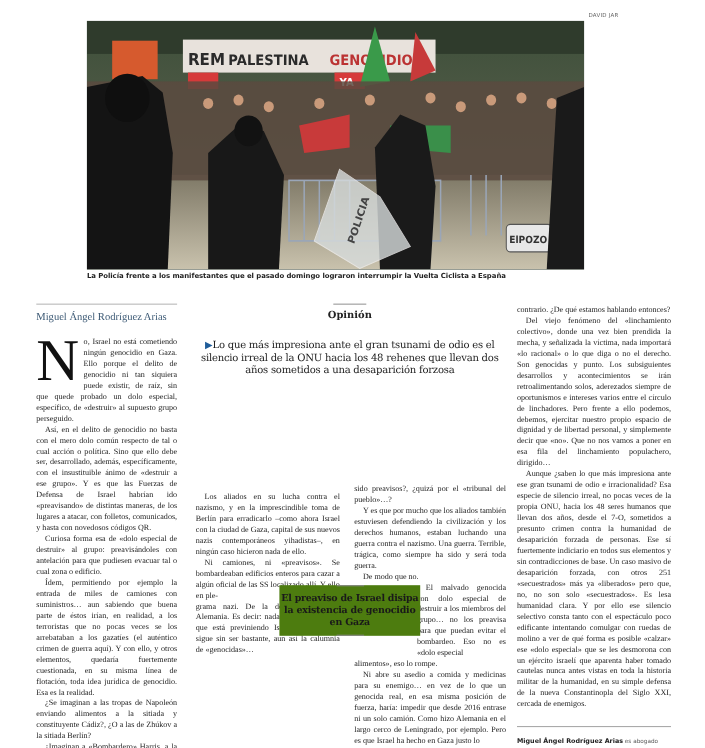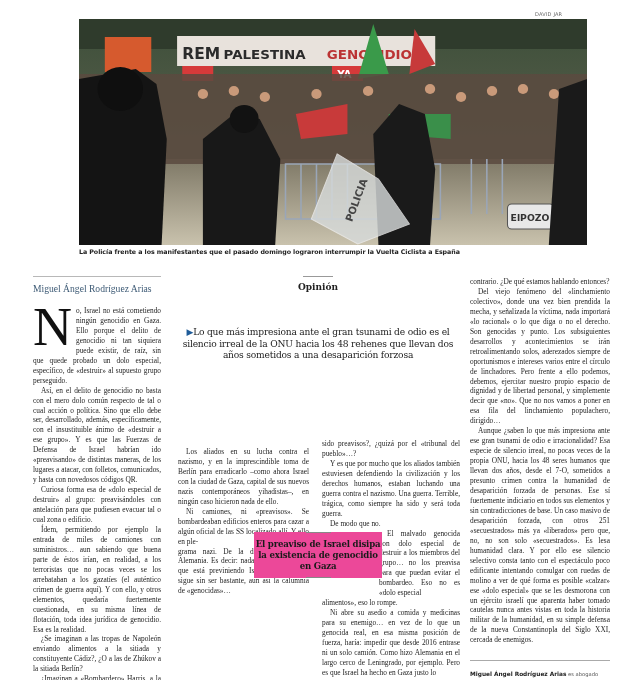--- a/index.html
+++ b/index.html
@@ -1,46 +1,46 @@
 <!DOCTYPE html>
 <html><head>
 <meta charset="utf-8">
 <style>
   * { margin: 0; padding: 0; box-sizing: border-box; }
   html, body { width: 641px; height: 680px; background: #ffffff; overflow: hidden; }
   body { position: relative; font-family: "DejaVu Serif", serif; color: #1a1a1a; }
 
   .credit { position: absolute; left: 535px; top: 11px; font-family: "DejaVu Sans", sans-serif; font-size: 5px; color: #666; letter-spacing: 0.2px; }
 
-  .photo { position: absolute; left: 79px; top: 19px; width: 508px; height: 226px; overflow: hidden; background: #2a3a32; }
+  .photo { position: absolute; left: 79px; top: 19px; width: 452px; height: 226px; overflow: hidden; background: #2a3a32; }
   .photo svg { display: block; width: 100%; height: 100%; }
 
   .caption { position: absolute; left: 79px; top: 248px; width: 500px; font-family: "DejaVu Sans", sans-serif; font-weight: bold; font-size: 6.3px; color: #222; letter-spacing: -0.05px; }
 
   .col1 { position: absolute; left: 33px; top: 276px; width: 128px; }
   .col1-rule { height: 1px; background: #b8b8b8; margin-bottom: 6px; }
   .byline { font-family: "Liberation Serif", serif; font-size: 9.6px; color: #3d5a75; white-space: nowrap; margin-bottom: 12px; }
 
   .body-text { font-family: "Liberation Serif", serif; font-size: 7.35px; line-height: 9.95px; text-align: justify; color: #1d1d1d; hyphens: auto; }
   .body-text p { text-indent: 8px; }
   .body-text p.first { text-indent: 0; }
   .dropcap { float: left; font-family: "Liberation Serif", serif; font-size: 54px; line-height: 38px; margin: 2px 4px 0 0; color: #111; height: 40px; }
 
   .center { position: absolute; left: 178px; top: 276px; width: 280px; text-align: center; }
   .center-rule { width: 30px; height: 1px; background: #999; margin: 0 auto 5px; }
   .section { font-family: "DejaVu Serif", serif; font-weight: bold; font-size: 9px; color: #222; margin-bottom: 6px; }
   .headline { font-family: "DejaVu Serif", serif; font-style: italic; font-size: 24.5px; line-height: 25.5px; color: #1a1a1a; letter-spacing: -0.3px; }
-  .standfirst { margin-top: 35px; font-family: "DejaVu Serif", serif; font-size: 9.15px; line-height: 11.6px; text-align: center; color: #1c1c1c; letter-spacing: -0.2px; }
+  .standfirst { margin-top: 17px; font-family: "DejaVu Serif", serif; font-size: 9.15px; line-height: 11.6px; text-align: center; color: #1c1c1c; letter-spacing: -0.2px; }
   .standfirst .arrow { color: #1f5c99; font-size: 9px; }
 
   .col2 { position: absolute; left: 178px; top: 447px; width: 131px; }
   .col3 { position: absolute; left: 322px; top: 439px; width: 138px; }
   .col3 p.first { text-indent: 8px; }
 
-  .pull { position: absolute; left: 254px; top: 532px; width: 128px; text-align: center; background: #ec4899; }
+  .pull { position: absolute; left: 254px; top: 532px; width: 128px; text-align: center; background: #4d7c0f; }
   .pull-rule { width: 25px; height: 1px; background: #888; margin: 0 auto; }
   .pull-text { font-family: "DejaVu Serif", serif; font-weight: bold; font-size: 8.6px; line-height: 10.8px; color: #1a1a1a; margin: 6px 0 6px; letter-spacing: -0.2px; }
 
   .col2-part1 { width: 131px; }
   .col2-wrap { width: 62px; }
   .col2-part2 { width: 131px; }
   .col3-wrap { margin-left: 57px; width: 81px; }
 
   .col4 { position: absolute; left: 470px; top: 277px; width: 140px; }
   .bio-rule { height: 1px; background: #aaa; margin-top: 15px; margin-bottom: 9px; }

